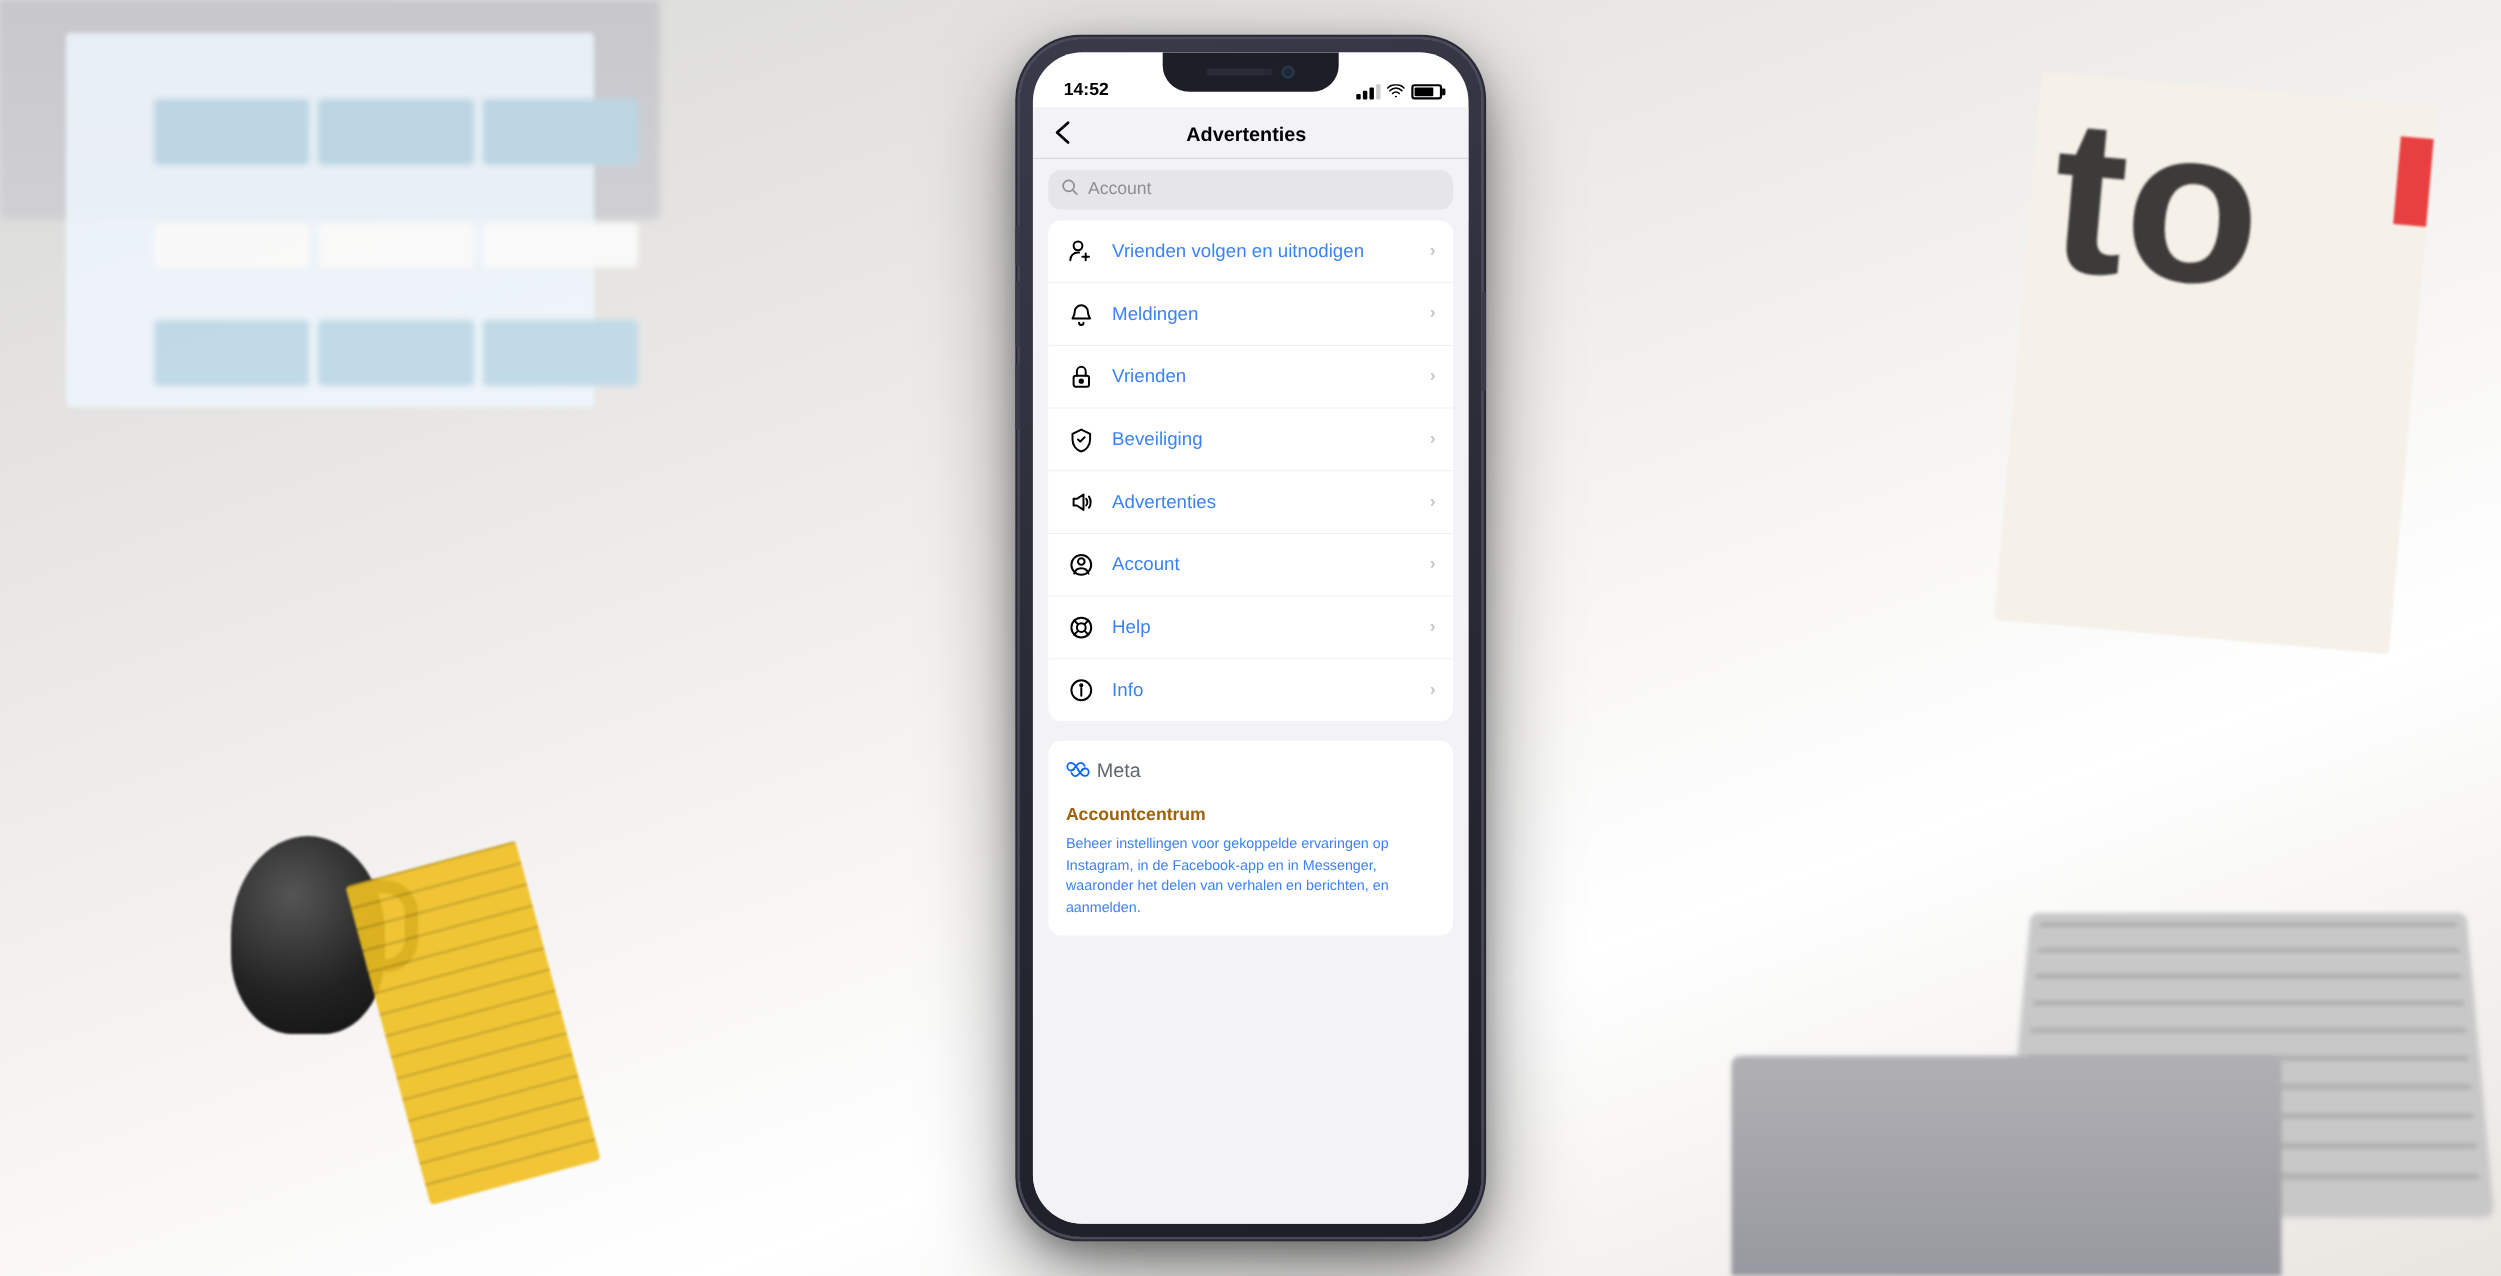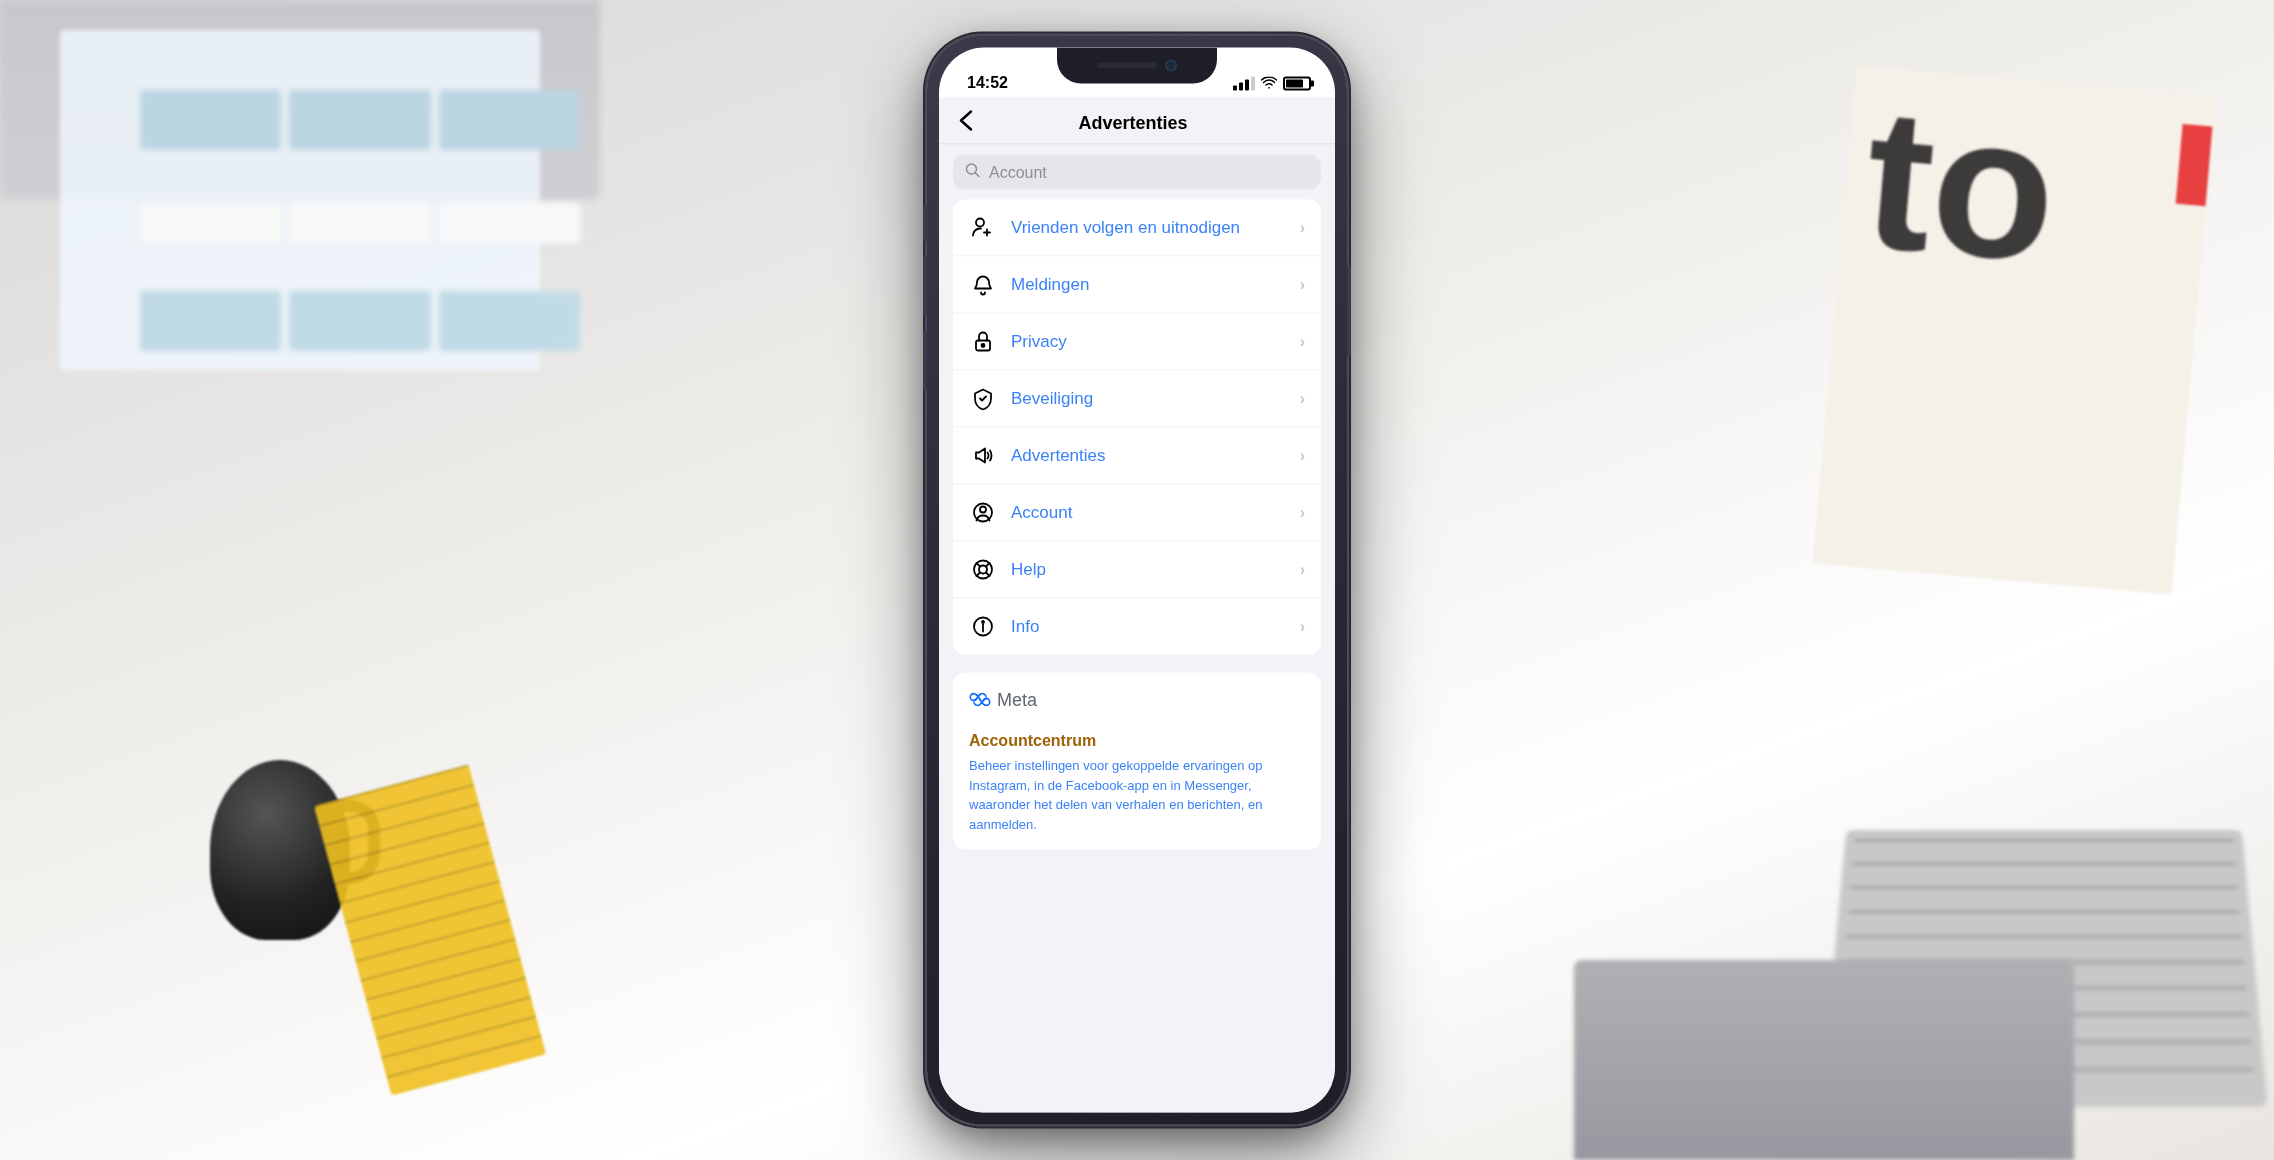--- a/index.html
+++ b/index.html
@@ -639,21 +639,21 @@
           </div>
 
           <div class="menu-item">
             <div class="menu-item-icon">
               <svg viewBox="0 0 24 24">
                 <rect x="5" y="11" width="14" height="10" rx="2" stroke="#000" stroke-width="1.8" fill="none"></rect>
                 <path d="M8 11V7a4 4 0 018 0v4" stroke="#000" stroke-width="1.8" stroke-linecap="round" fill="none"></path>
                 <circle cx="12" cy="16" r="1.5" fill="#000"></circle>
               </svg>
             </div>
-            <span class="menu-item-label">Privacy</span>
+            <span class="menu-item-label">Vrienden</span>
             <span class="menu-item-chevron">›</span>
           </div>
 
           <div class="menu-item">
             <div class="menu-item-icon">
               <svg viewBox="0 0 24 24">
                 <path d="M12 3L4 7v5c0 5.5 3.5 9.7 8 11 4.5-1.3 8-5.5 8-11V7L12 3z" stroke="#000" stroke-width="1.8" fill="none" stroke-linejoin="round"></path>
                 <path d="M9 12l2 2 4-4" stroke="#000" stroke-width="1.8" stroke-linecap="round" stroke-linejoin="round" fill="none"></path>
               </svg>
             </div>

